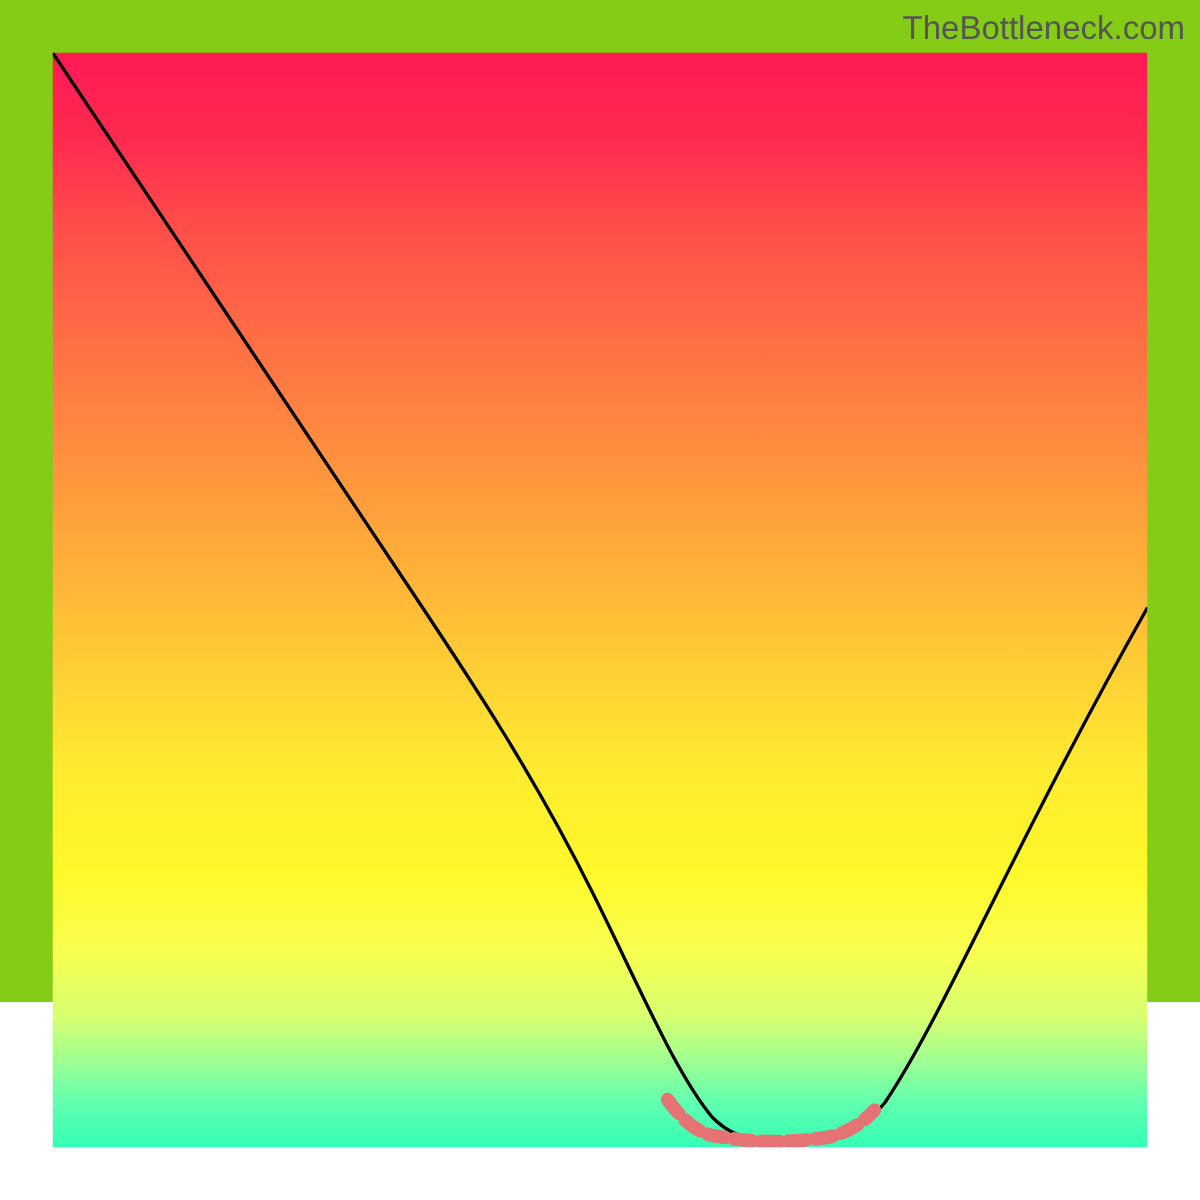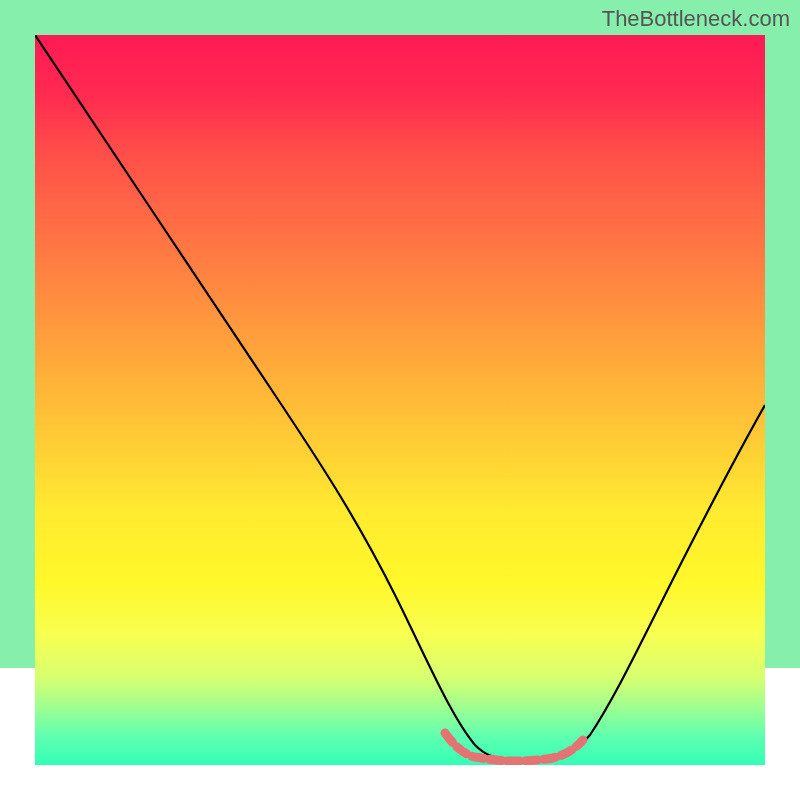--- a/index.html
+++ b/index.html
@@ -7,21 +7,21 @@
     padding: 0;
     width: 800px;
     height: 800px;
     overflow: hidden;
     font-family: Arial, sans-serif;
   }
   .chart-container {
     position: relative;
     width: 800px;
     height: 668px;
-    background: #86efac;
+    background: #84cc16;
     text-decoration: underline;
   }
   .plot-area {
     position: absolute;
     left: 35px;
     top: 35px;
     width: 730px;
     height: 730px;
     overflow: hidden;
   }

